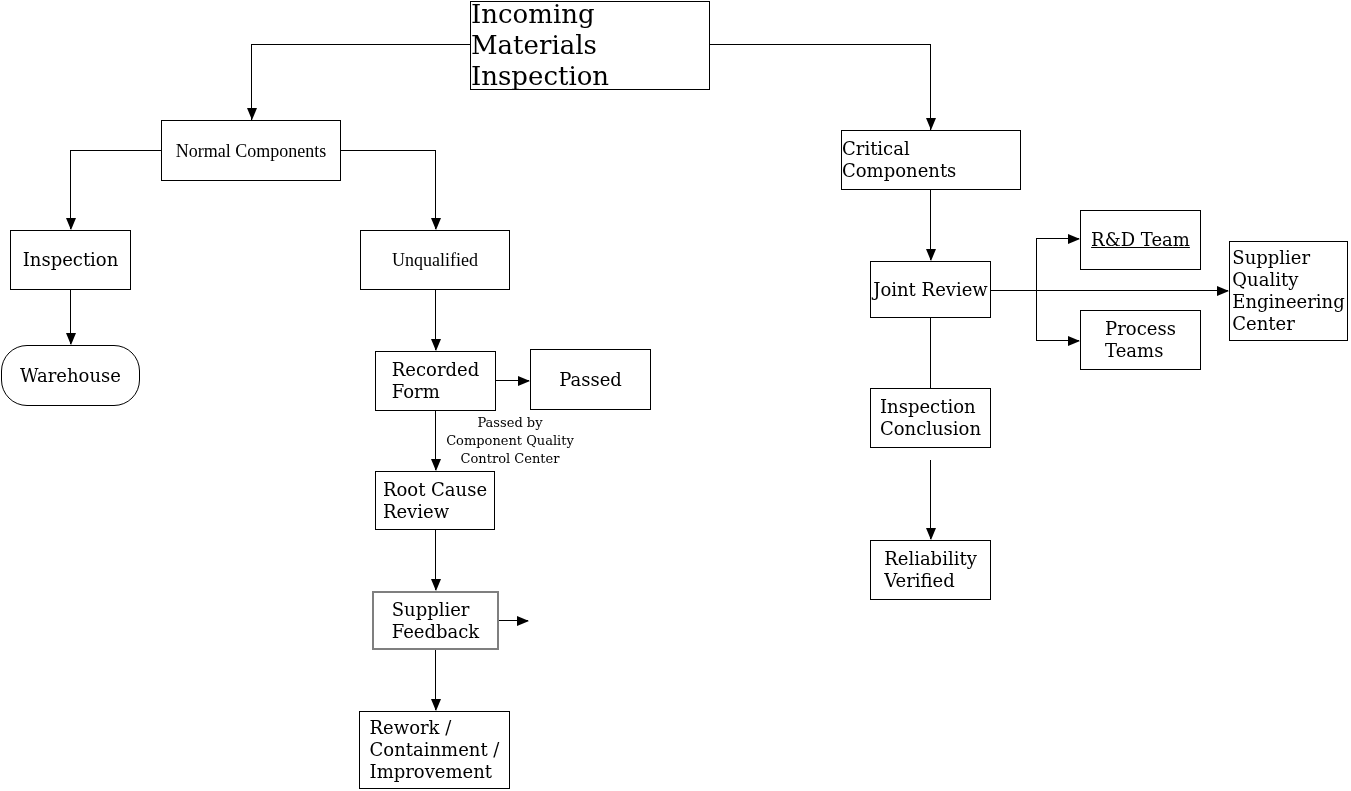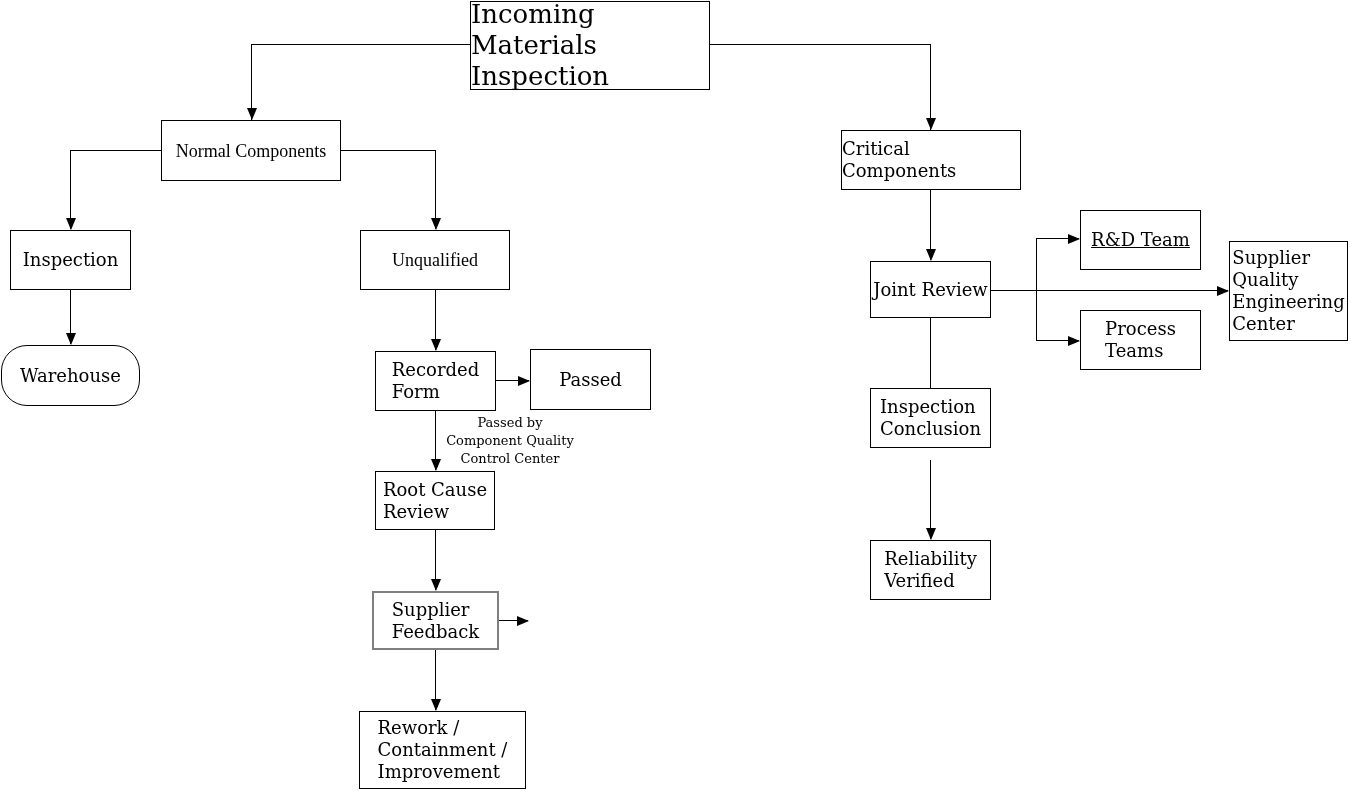--- a/index.html
+++ b/index.html
@@ -120,21 +120,21 @@
 
   <div class="node" style="left:530px; top:349px; width:121px; height:61px;">Passed</div>
 
   <div class="node" style="left:375px; top:471px; width:120px; height:59px;">Root Cause
 Review</div>
 
   <div class="node highlight" style="left:372px; top:591px; width:127px; height:59px;">Supplier
 Feedback</div>
 
 
-  <div class="node" style="left:359px; top:711px; width:167px; height:78px;">Rework /
+  <div class="node" style="left:359px; top:711px; width:151px; height:78px;">Rework /
 Containment /
 Improvement</div>
 
   <div class="node" style="left:841px; top:130px; width:180px; height:60px;">Critical Components</div>
 
   <div class="node" style="left:870px; top:261px; width:121px; height:57px;">Joint Review</div>
 
   <div class="node" style="left:1080px; top:210px; width:121px; height:60px;text-decoration:underline;">R&amp;D Team</div>
 
   <div class="node" style="left:1080px; top:310px; width:121px; height:60px;">Process

